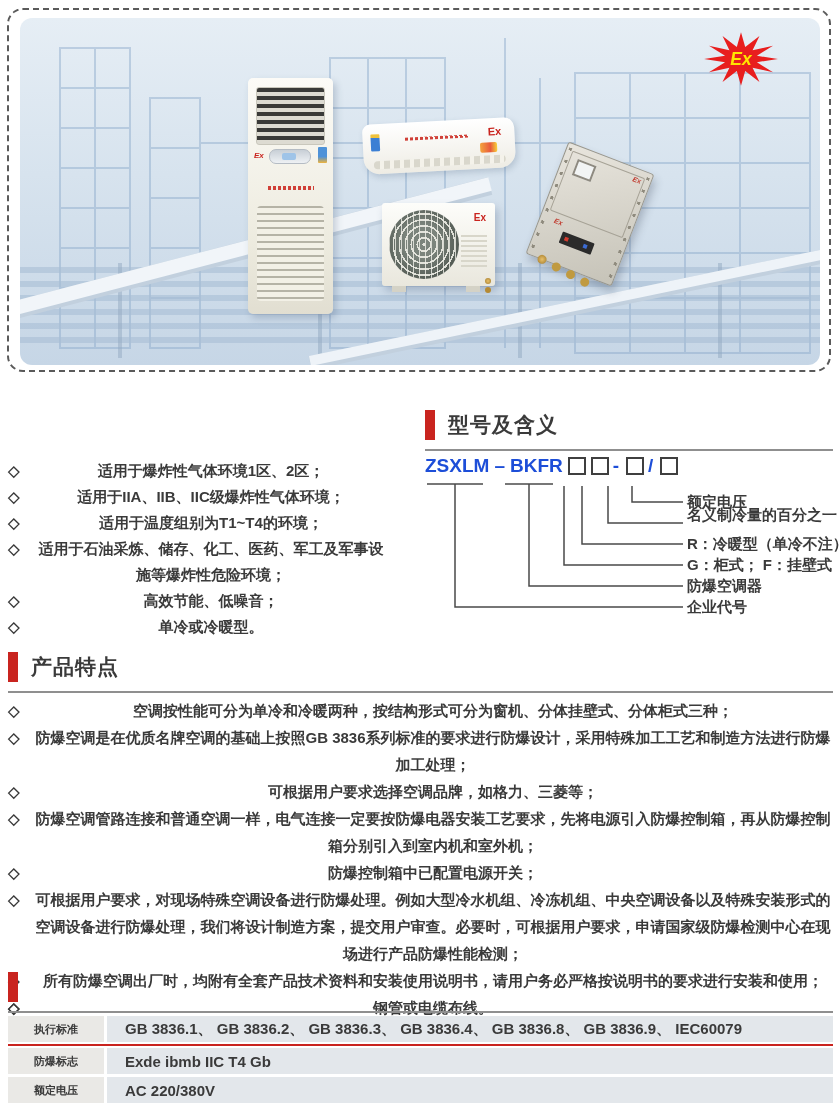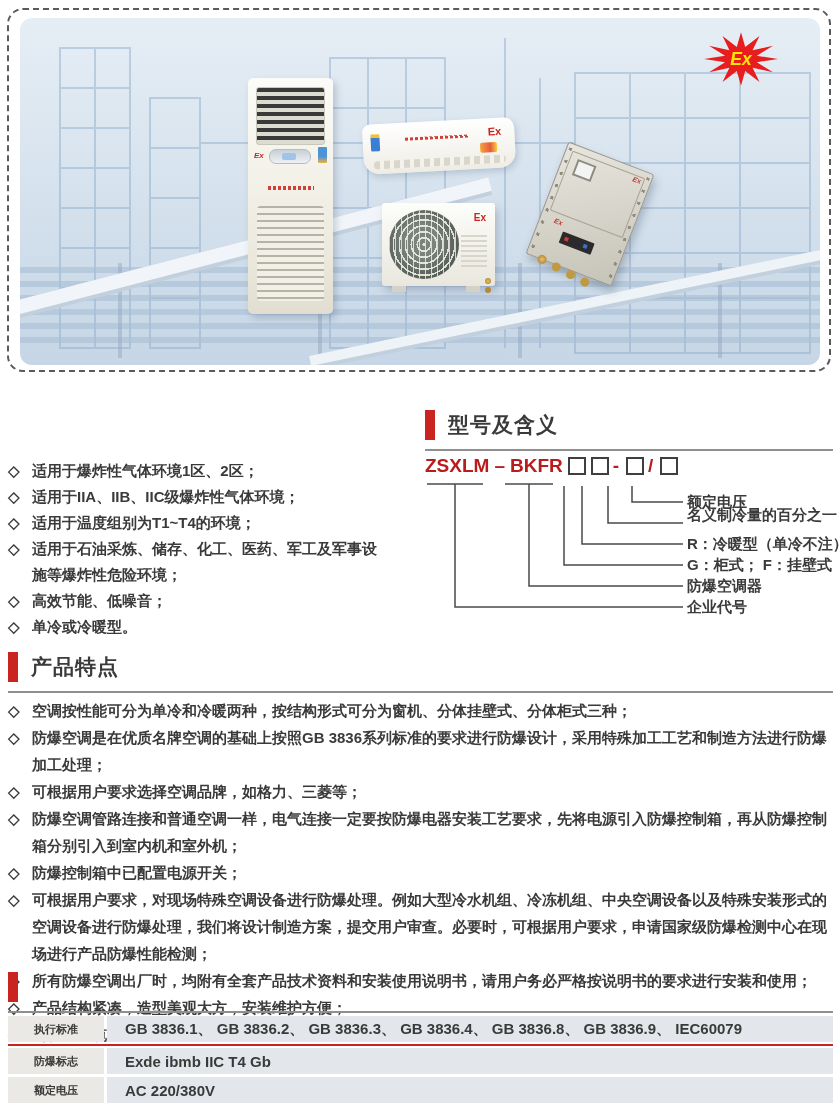--- a/index.html
+++ b/index.html
@@ -1,17 +1,17 @@
 <!DOCTYPE html>
 <html><head>
 <meta charset="utf-8">
 <style>
   html,body{margin:0;padding:0;background:#fff;}
   #page{position:relative;width:840px;height:1106px;background:#fff;overflow:hidden;
-        font-family:"Liberation Sans",sans-serif;color:#3a3a3a;}
+        font-family:"Liberation Sans",sans-serif;color:#3a3a3a;text-align:center;}
 
   
   .hero-dashed{position:absolute;left:7px;top:8px;width:820px;height:360px;
                border:2px dashed #5a5a5a;border-radius:16px;}
   .hero-photo{position:absolute;left:20px;top:18px;width:800px;height:347px;
               border-radius:12px;overflow:hidden;
               background:linear-gradient(180deg,#e6eef5 0%,#d7e3ee 45%,#c6d6e6 100%);}
   .hero-photo svg.bg{position:absolute;left:0;top:0;}
 
   .ex-star{position:absolute;left:682px;top:12px;width:78px;height:58px;}
@@ -96,21 +96,21 @@
   
   .blist{position:absolute;font-size:15px;font-weight:bold;}
   .li{position:relative;padding-left:24px;}
   .dm{position:absolute;left:0;top:0;}
   #scope-list{left:8px;top:458px;width:382px;line-height:26px;}
   #feature-list{left:8px;top:697px;width:826px;line-height:27px;}
 
   
   #model-diagram{position:absolute;left:425px;top:455px;width:412px;height:172px;}
   .model-row{position:absolute;left:0;top:0;display:flex;align-items:center;
-             font-size:19px;font-weight:bold;color:#b91c1c;}
+             font-size:19px;font-weight:bold;color:#1d4ed8;}
   .model-row .mdash{margin:0 5px;}
   .mbox{width:14px;height:14px;border:2px solid #3f3f3f;margin-left:5px;display:inline-block;}
   .msep{margin:0 2px 0 4px;}
   #model-lines{position:absolute;left:0;top:28px;}
   .mlabel{position:absolute;left:262px;font-size:15px;font-weight:bold;line-height:20px;white-space:nowrap;}
 
   
   #specs-table{position:absolute;left:8px;top:1016px;width:825px;}
   .spec-row{display:grid;grid-template-columns:96px 1fr;column-gap:3px;height:26px;margin-bottom:3px;}
   .spec-label{background:#eae9e6;display:flex;align-items:center;justify-content:center;
@@ -307,21 +307,21 @@
       <span class="dm">◇</span>
       <span>防爆控制箱中已配置电源开关；</span></div>
     <div class="li">
       <span class="dm">◇</span>
       <span>可根据用户要求，对现场特殊空调设备进行防爆处理。例如大型冷水机组、冷冻机组、中央空调设备以及特殊安装形式的空调设备进行防爆处理，我们将设计制造方案，提交用户审查。必要时，可根据用户要求，申请国家级防爆检测中心在现场进行产品防爆性能检测；</span></div>
     <div class="li">
       <span class="dm">◇</span>
       <span>所有防爆空调出厂时，均附有全套产品技术资料和安装使用说明书，请用户务必严格按说明书的要求进行安装和使用；</span></div>
     <div class="li">
       <span class="dm">◇</span>
-      <span>产品结构紧凑，造型美观大方，安装维护方便；</span></div>
+      </div>
     <div class="li">
       <span class="dm">◇</span>
       <span>钢管或电缆布线。</span></div>
   </div>
 
   <div class="sec-head" style="left:8px;top:972px;width:825px;">
     <div class="red-bar"></div>
   </div>
 
   <div id="specs-table">

